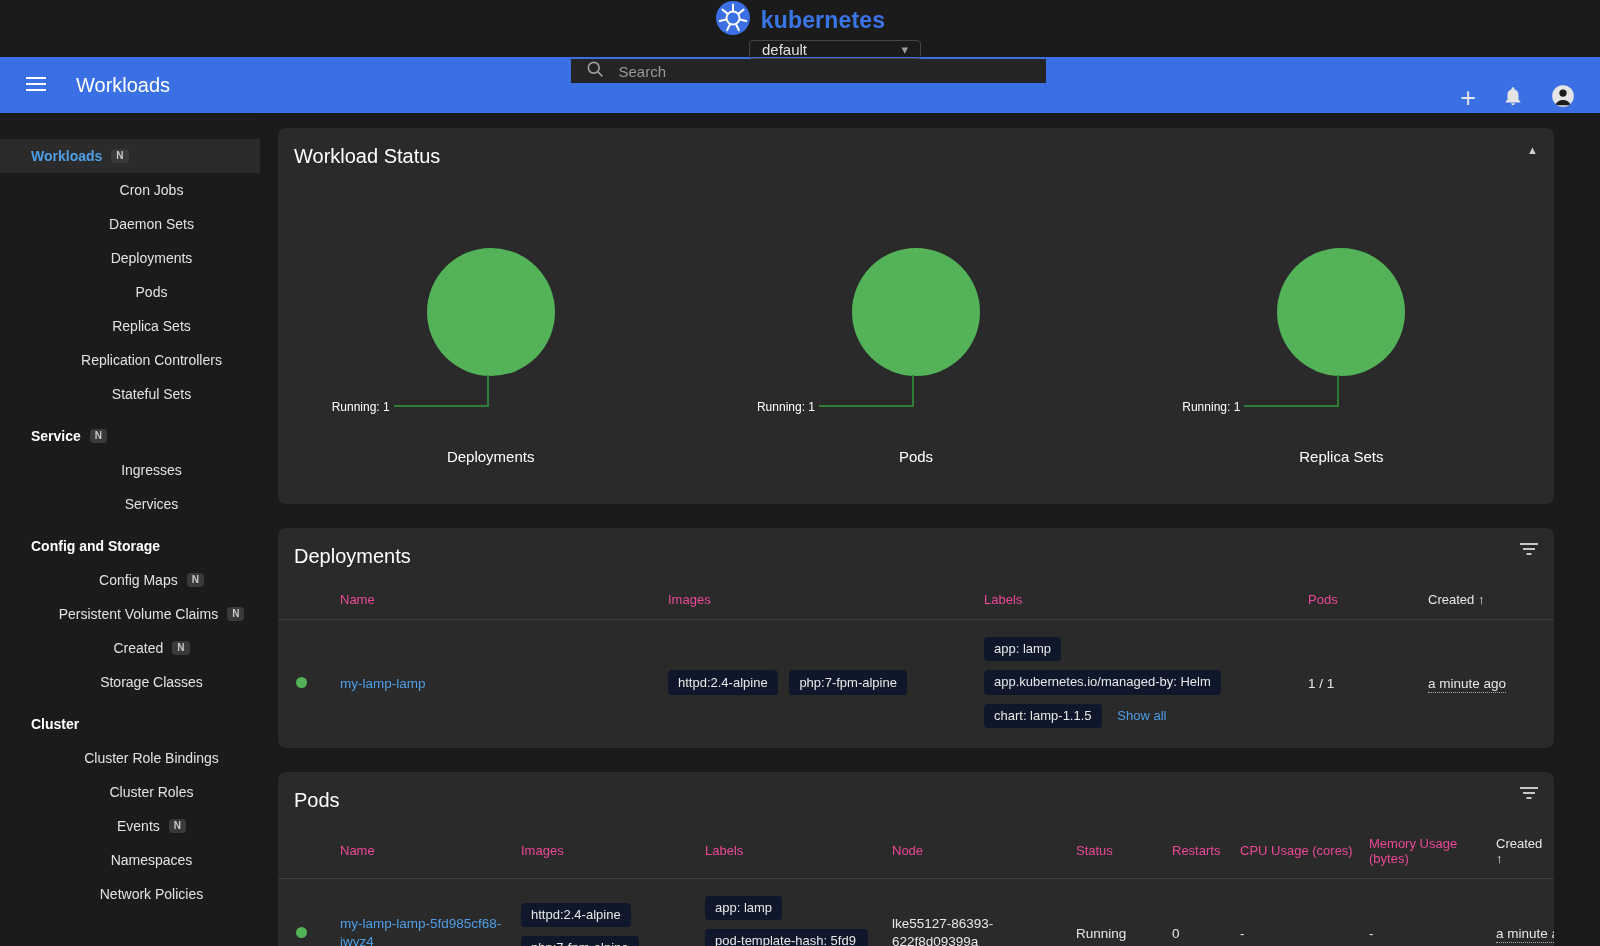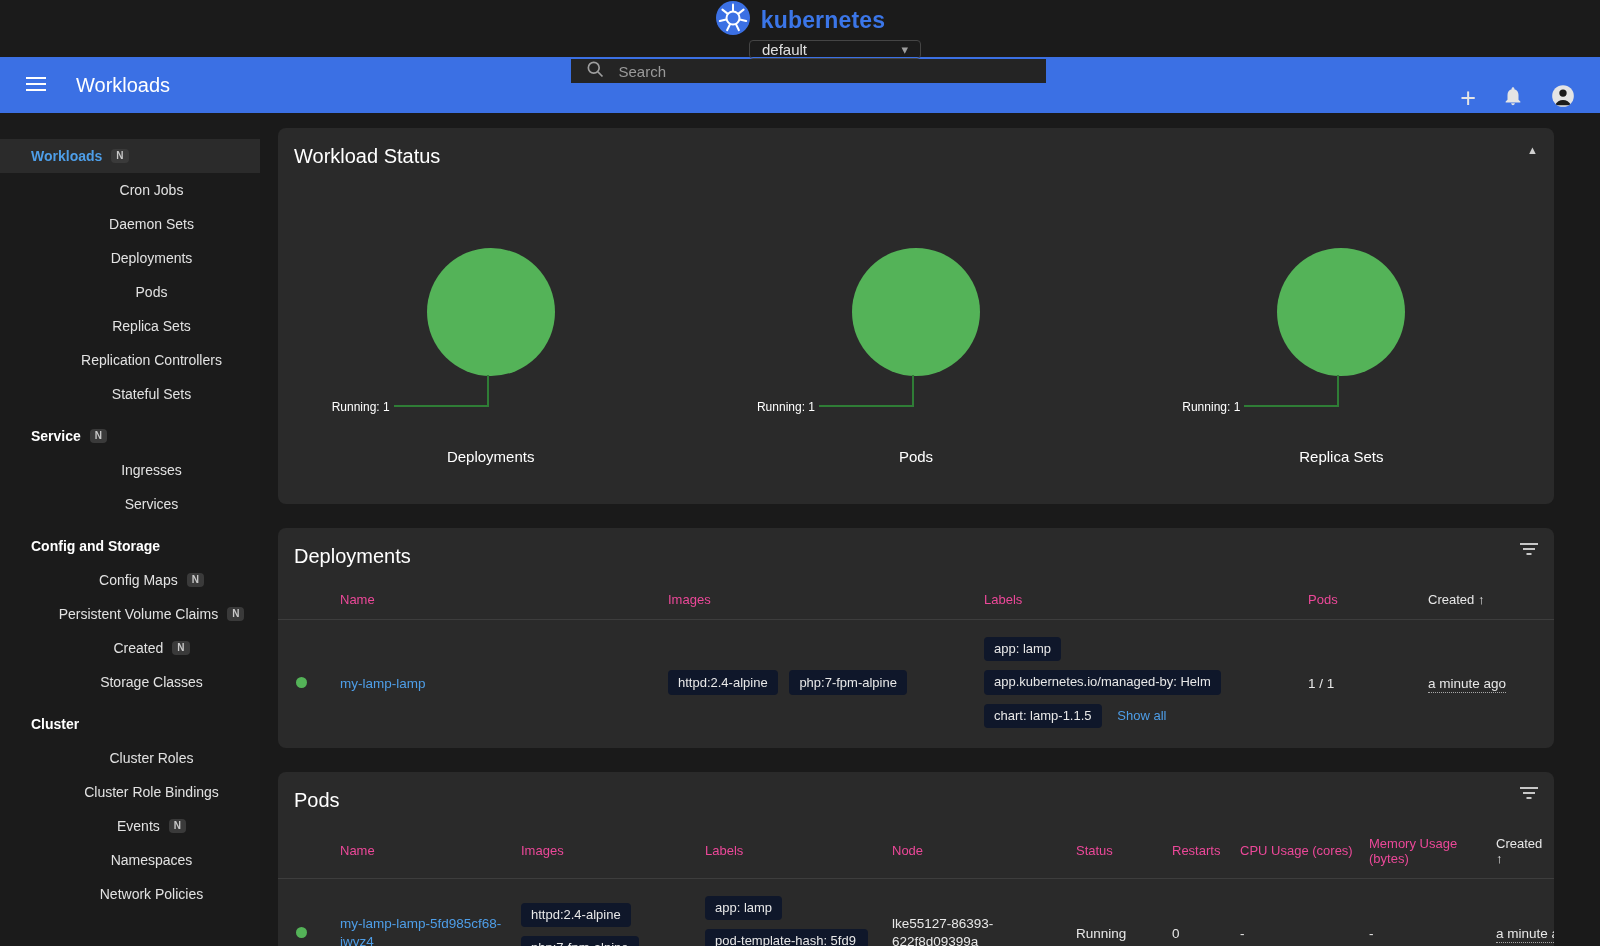--- a/index.html
+++ b/index.html
@@ -220,24 +220,24 @@
       <a class="nav-row sub">
           <span>Storage Classes</span>
         </a>
     </div>
 
     <div class="nav-group">
       <a class="nav-row head">
         <span>Cluster</span>
       </a>
       <a class="nav-row sub">
+          <span>Cluster Role Bindings</span>
+        </a>
+      <a class="nav-row sub">
           <span>Cluster Roles</span>
-        </a>
-      <a class="nav-row sub">
-          <span>Cluster Role Bindings</span>
         </a>
       <a class="nav-row sub">
         <span>Events</span>
         <span class="badge">N</span>
       </a>
       <a class="nav-row sub">
           <span>Namespaces</span>
         </a>
       <a class="nav-row sub">
           <span>Network Policies</span>

